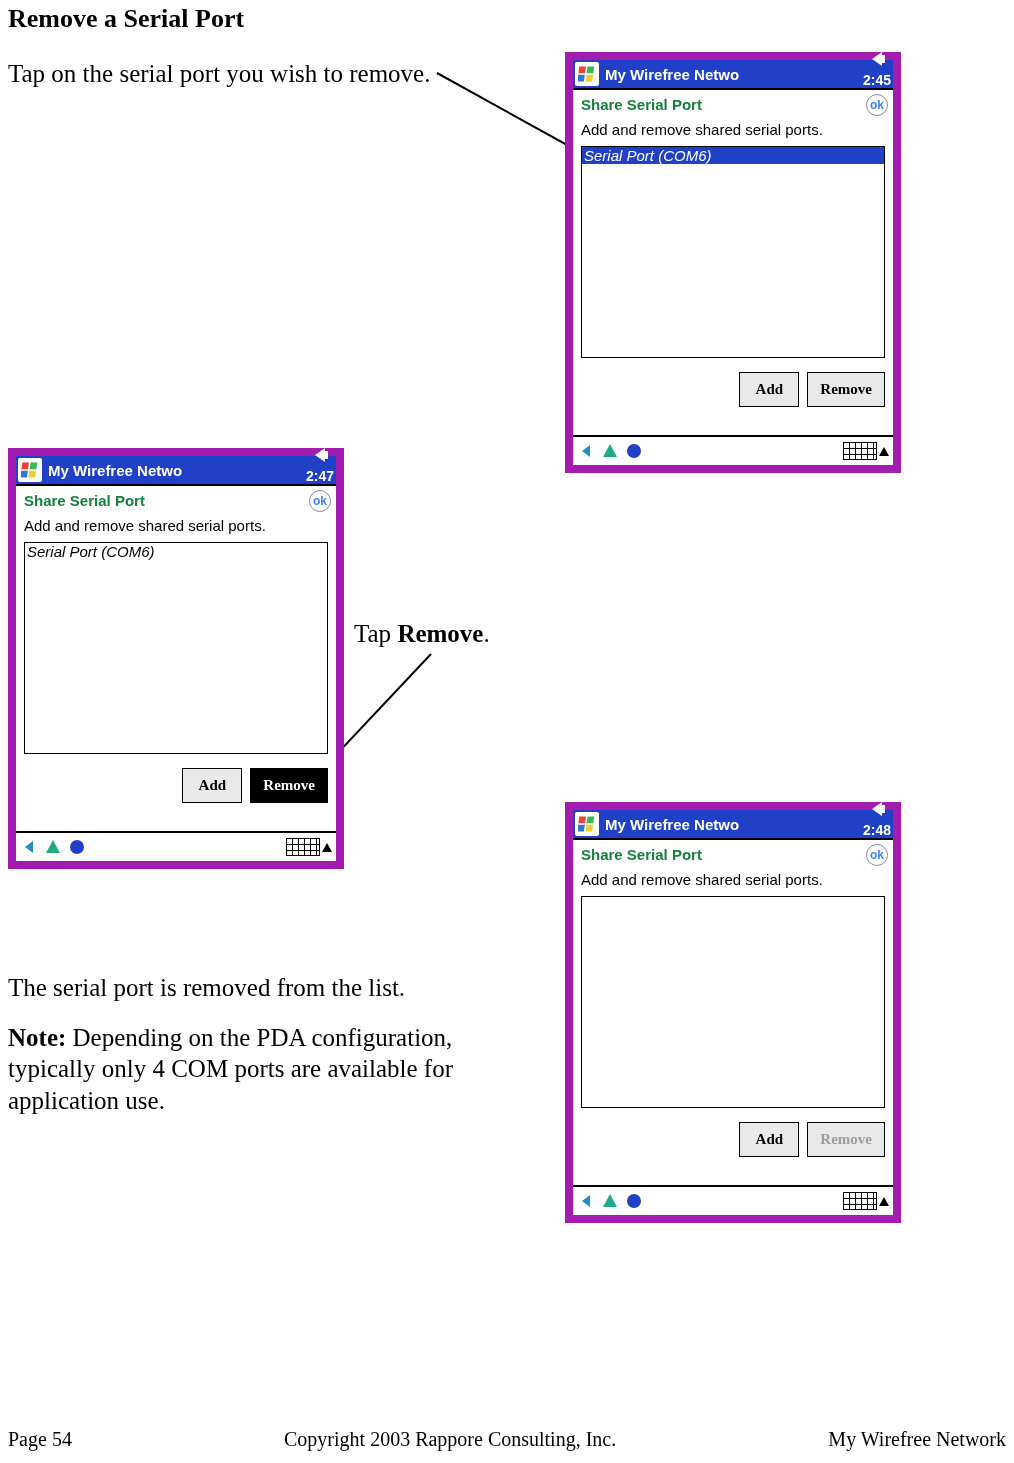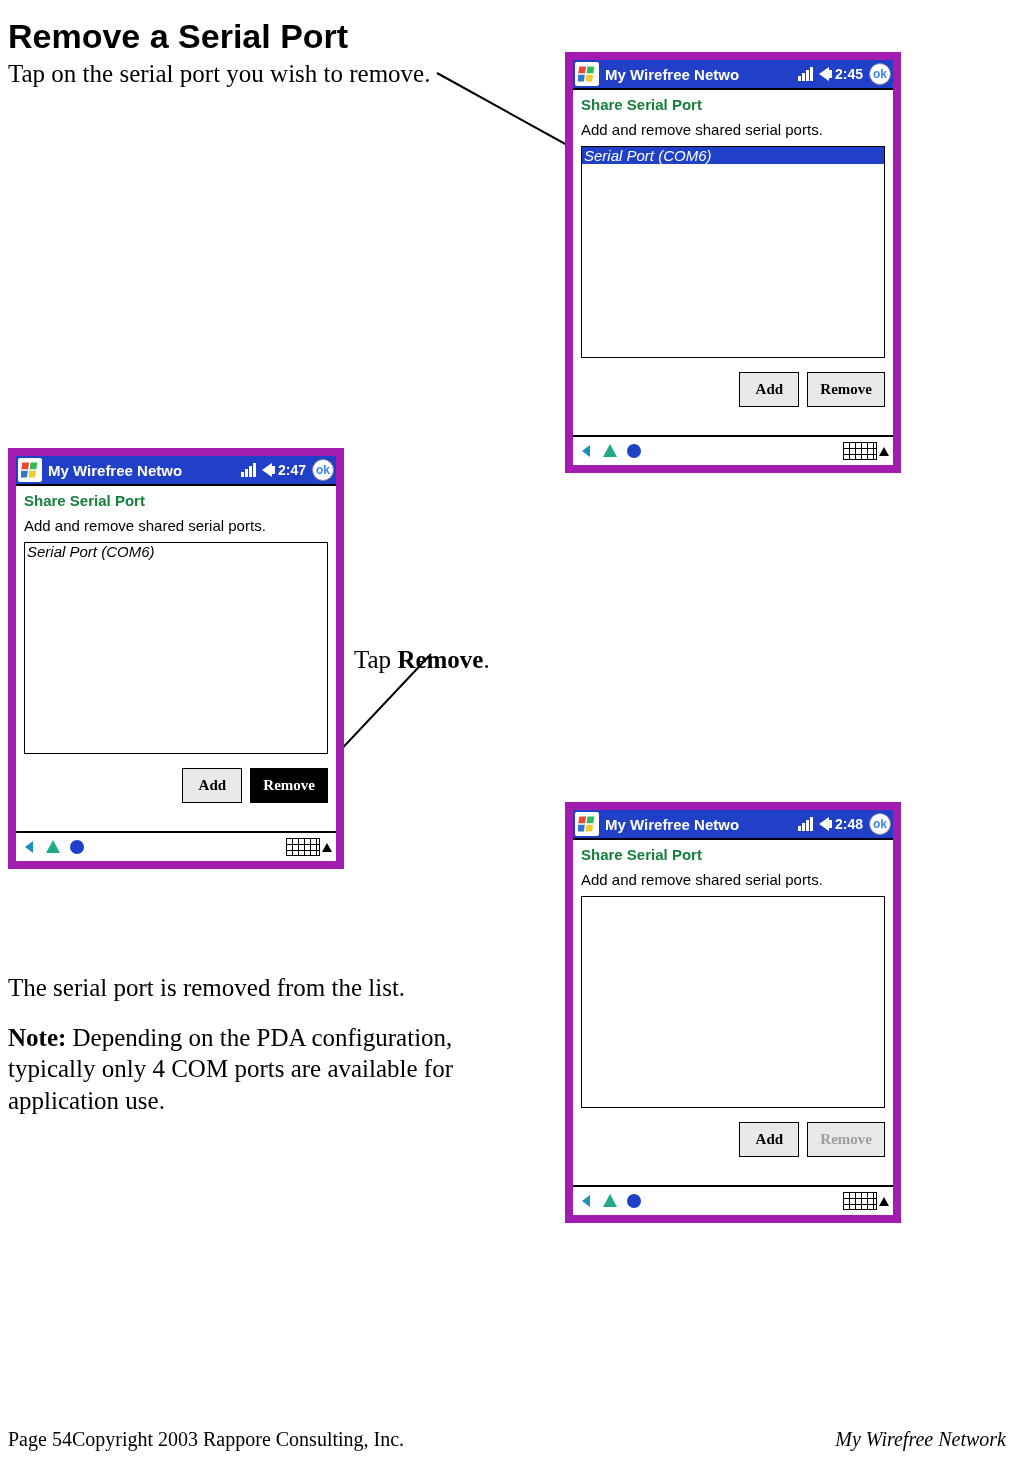--- a/index.html
+++ b/index.html
@@ -6,25 +6,25 @@
     body {
       background: #fff;
       font-family: "Times New Roman", Times, serif;
       width: 1014px;
       height: 1463px;
       position: relative;
       color: #000;
     }
     .page-heading {
       position: absolute;
-      top: 17px;
+      top: 4px;
       left: 8px;
-      font-size: 34px;
+      font-size: 26px;
       font-weight: bold;
-      font-family: Liberation Sans, sans-serif;
+      font-family: Liberation Serif, serif;
     }
     .intro-line {
       position: absolute;
       top: 60px;
       left: 8px;
       font-size: 25px;
       font-family: "Times New Roman", Times, serif;
     }
 
     
@@ -58,20 +58,21 @@
       margin-right: 6px;
       flex-shrink: 0;
     }
     .pda .winlogo svg { width: 18px; height: 18px; }
     .pda .title-text { flex: 1; white-space: nowrap; overflow: hidden; }
     .pda .status-icons {
       display: flex;
       align-items: center;
       gap: 6px;
       padding-right: 2px;
+      flex-direction: column;
     }
     .pda .status-icons .bars {
       display: inline-flex;
       align-items: flex-end;
       gap: 1px;
     }
     .pda .status-icons .bars span {
       width: 3px;
       background: #fff;
       display: block;
@@ -199,21 +200,21 @@
     .pda .taskbar .kbd .up {
       width: 0; height: 0;
       border-left: 5px solid transparent;
       border-right: 5px solid transparent;
       border-bottom: 9px solid #000;
       margin-left: 2px;
     }
 
     .callout-remove {
       position: absolute;
-      top: 646px;
+      top: 620px;
       left: 354px;
       font-size: 25px;
       font-family: "Times New Roman", Times, serif;
     }
     .callout-remove b { font-weight: bold; }
 
     .para-removed {
       position: absolute;
       top: 974px;
       left: 8px;
@@ -245,22 +246,22 @@
       position: absolute;
       bottom: 12px;
       left: 8px;
       right: 8px;
       display: flex;
       justify-content: space-between;
       font-size: 20px;
       font-family: "Times New Roman", Times, serif;
     }
     .footer .left  { text-align: left; }
-    .footer .center{ flex:1; }
-    .footer .right { text-align: right; white-space: nowrap; font-style: italic; }
+    .footer .center{ text-align: center; flex:1; }
+    .footer .right { text-align: right; white-space: nowrap; }
 
     
     #pda1 { top: 52px;  left: 565px; }
     #pda2 { top: 448px; left: 8px; }
     #pda3 { top: 802px; left: 565px; }
   </style>
 </head>
 <body>
 
 <h2 class="page-heading">Remove a Serial Port</h2>

